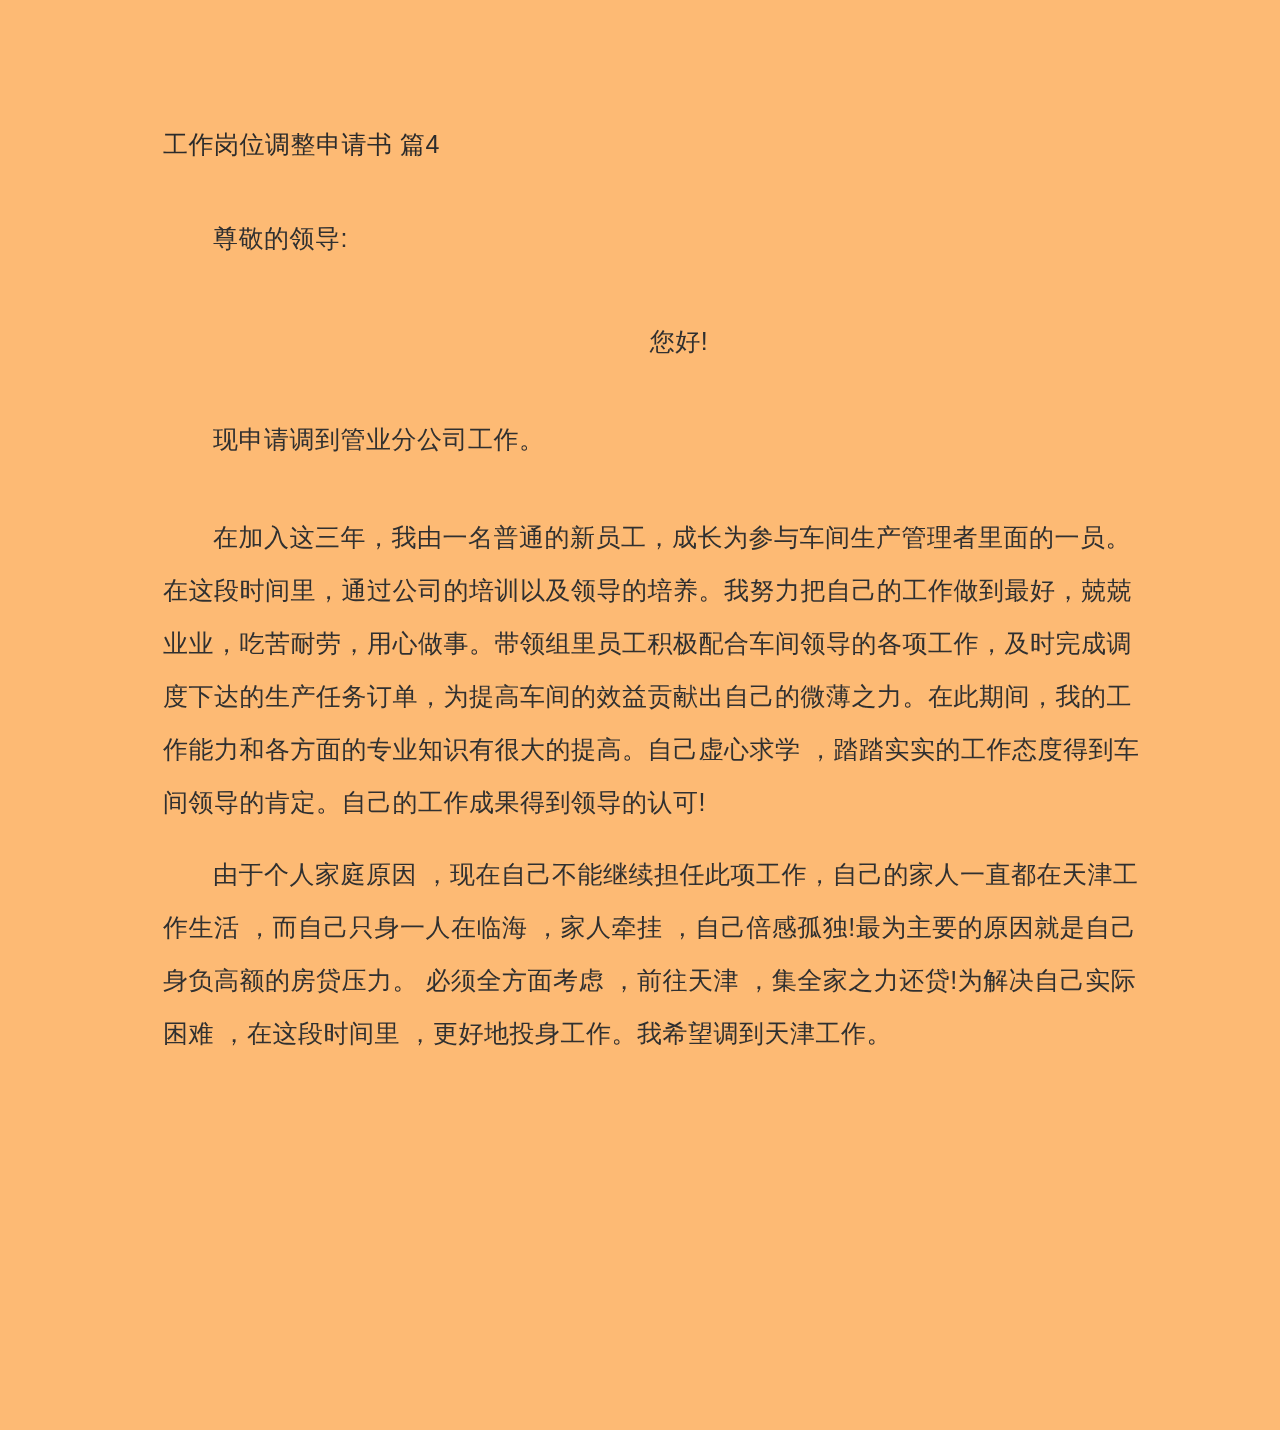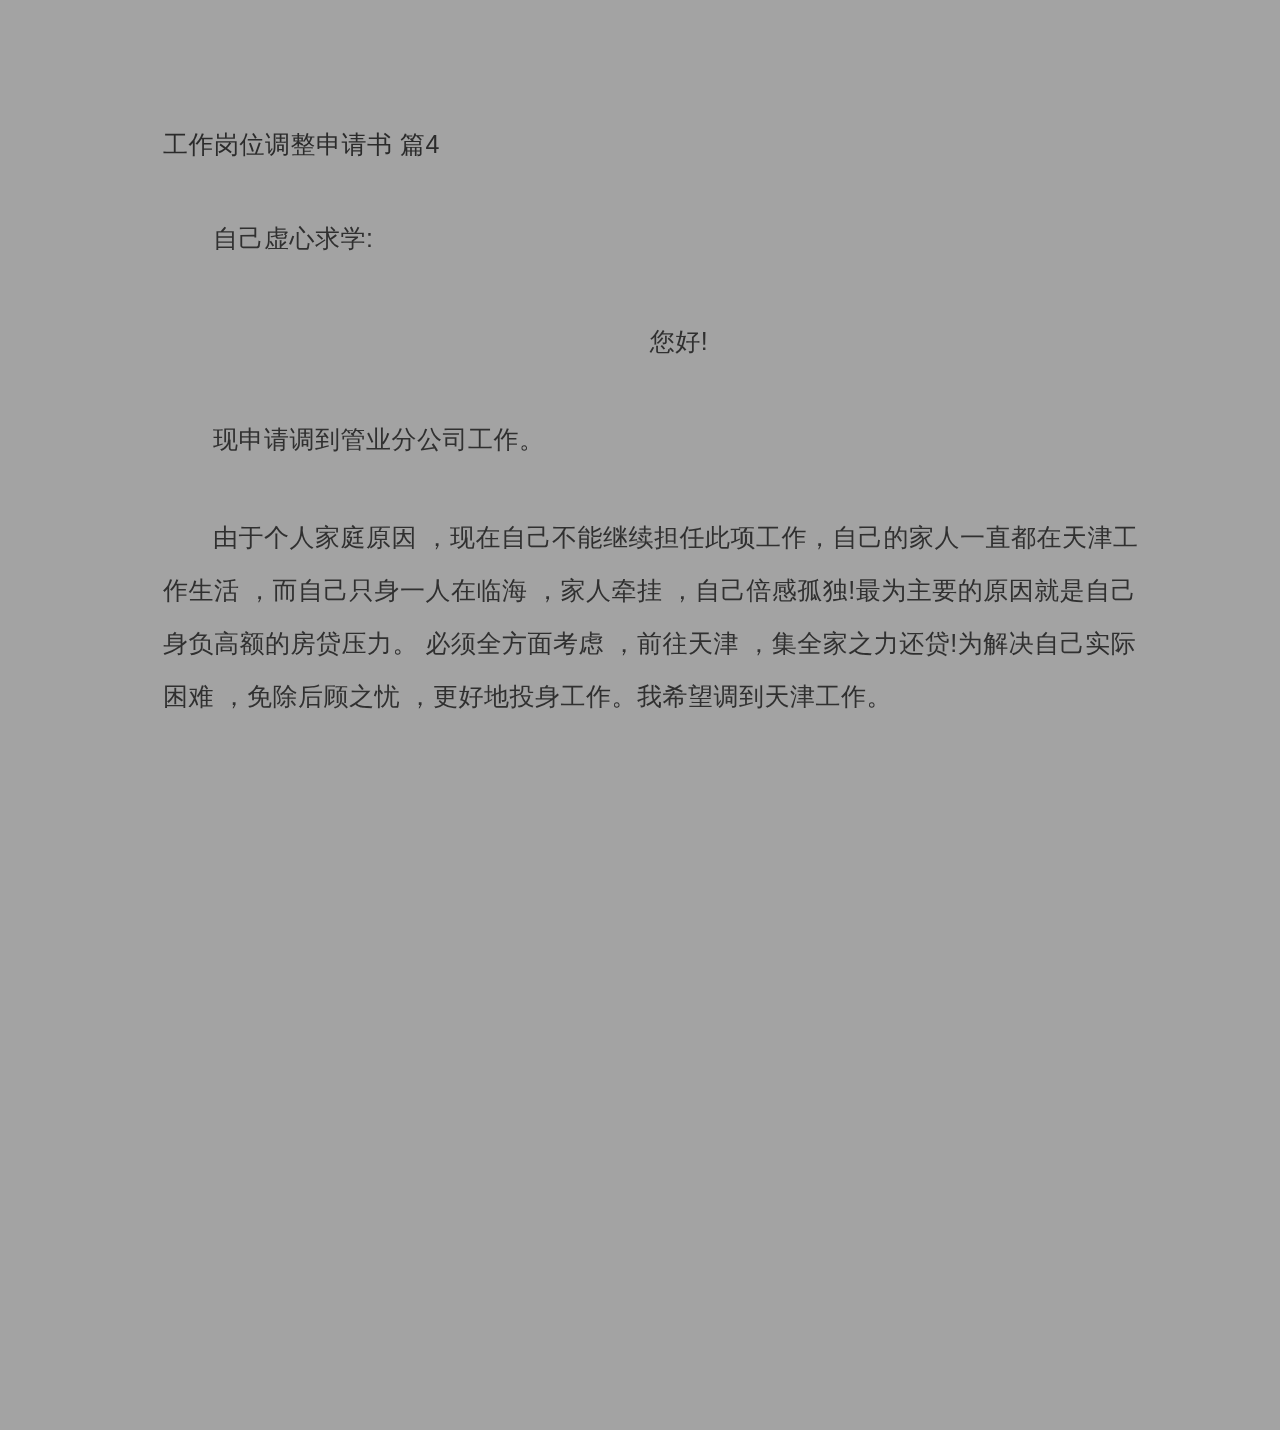--- a/index.html
+++ b/index.html
@@ -11,21 +11,21 @@
     height: 1430px;
     background: #ffffff;
     overflow: hidden;
     font-family: "Liberation Sans", "DejaVu Sans", sans-serif;
   }
   .page {
     box-sizing: border-box;
     width: 1280px;
     height: 1430px;
     padding: 118px 135px 16px 163px;
-    background: #a3a3a3;
+    background: #fdba74;
     color: #303030;
   }
   .doc-title {
     margin: 0 0 41px 0;
     font-size: 25px;
     font-weight: 400;
     line-height: 53px;
     color: #2b2b2b;
     letter-spacing: 0.5px;
   }
@@ -45,23 +45,24 @@
   .para.p5 { margin-bottom: 19px; }
   .para.p6 { margin-bottom: 52px; }
   .para.p7 { margin-bottom: 0; }
 </style>
 </head>
 <body>
 
 <div class="page">
   <h2 class="doc-title">工作岗位调整申请书 篇4</h2>
 
-  <p class="para p1">自己虚心求学:</p>
+  <p class="para p1">尊敬的领导:</p>
 
   <p class="para p2">您好!</p>
 
 
   <p class="para p4">现申请调到管业分公司工作。</p>
 
+  <p class="para p5">在加入这三年，我由一名普通的新员工，成长为参与车间生产管理者里面的一员。在这段时间里，通过公司的培训以及领导的培养。我努力把自己的工作做到最好，兢兢业业，吃苦耐劳，用心做事。带领组里员工积极配合车间领导的各项工作，及时完成调度下达的生产任务订单，为提高车间的效益贡献出自己的微薄之力。在此期间，我的工作能力和各方面的专业知识有很大的提高。自己虚心求学 ，踏踏实实的工作态度得到车间领导的肯定。自己的工作成果得到领导的认可!</p>
 
 
-  <p class="para p7">由于个人家庭原因 ，现在自己不能继续担任此项工作，自己的家人一直都在天津工作生活 ，而自己只身一人在临海 ，家人牵挂 ，自己倍感孤独!最为主要的原因就是自己身负高额的房贷压力。  必须全方面考虑 ，前往天津 ，集全家之力还贷!为解决自己实际困难 ，免除后顾之忧 ，更好地投身工作。我希望调到天津工作。</p>
+  <p class="para p7">由于个人家庭原因 ，现在自己不能继续担任此项工作，自己的家人一直都在天津工作生活 ，而自己只身一人在临海 ，家人牵挂 ，自己倍感孤独!最为主要的原因就是自己身负高额的房贷压力。  必须全方面考虑 ，前往天津 ，集全家之力还贷!为解决自己实际困难 ，在这段时间里 ，更好地投身工作。我希望调到天津工作。</p>
 </div>
 
 </body></html>

